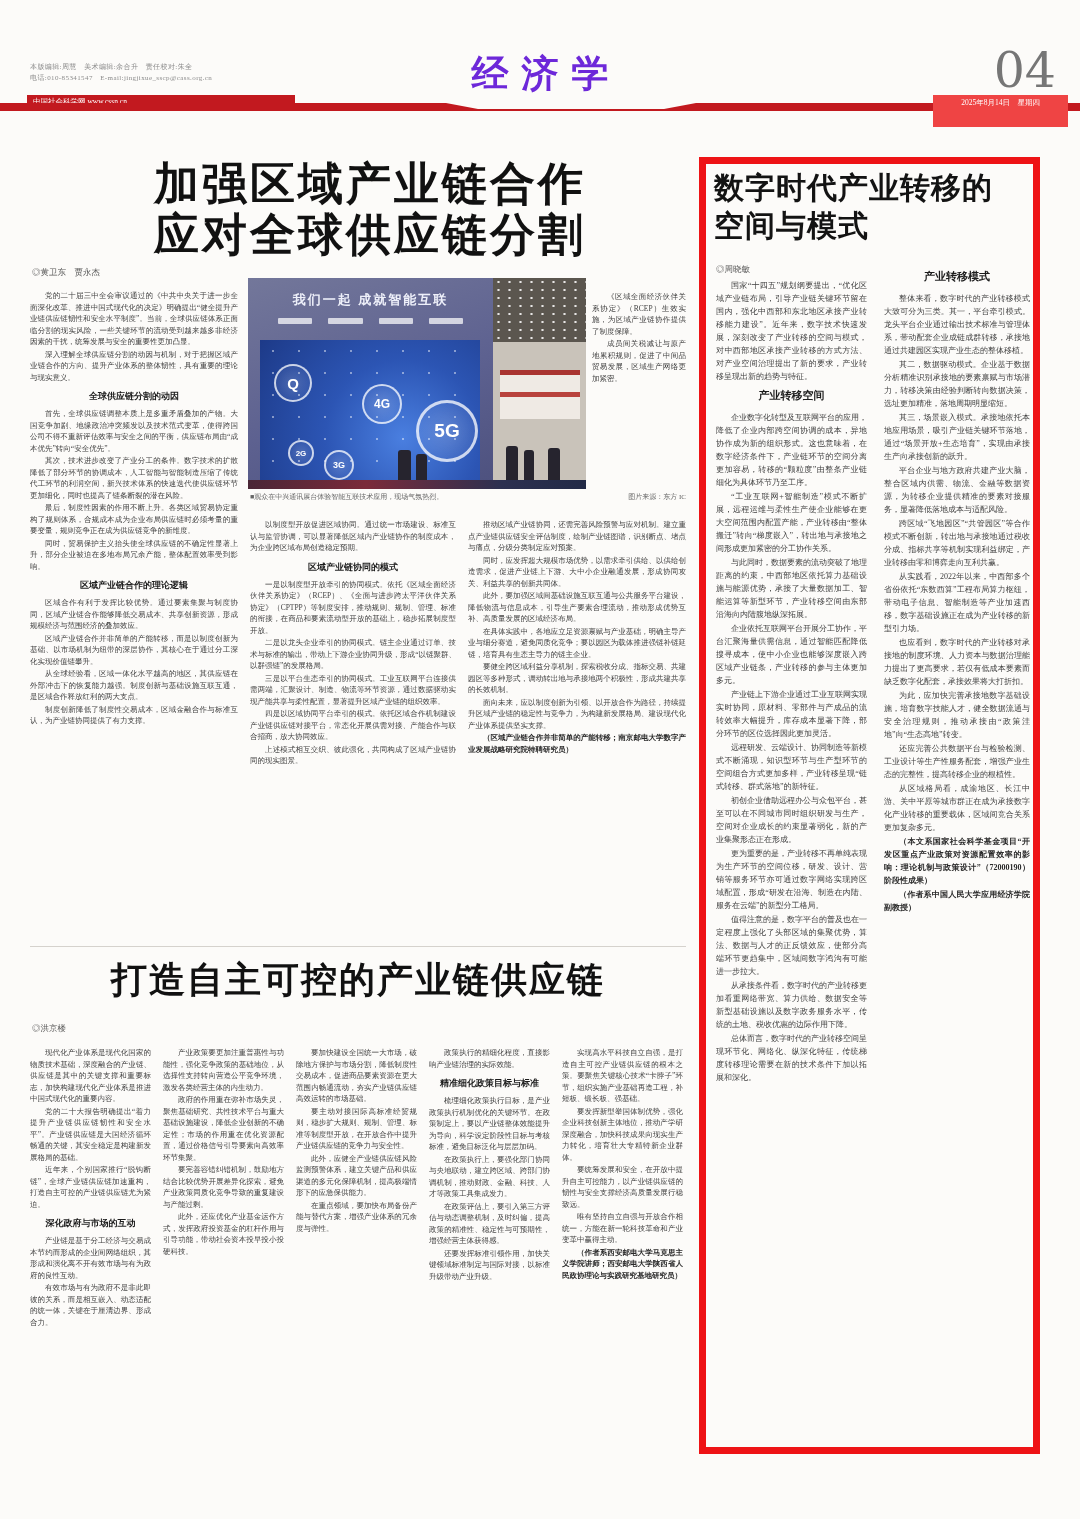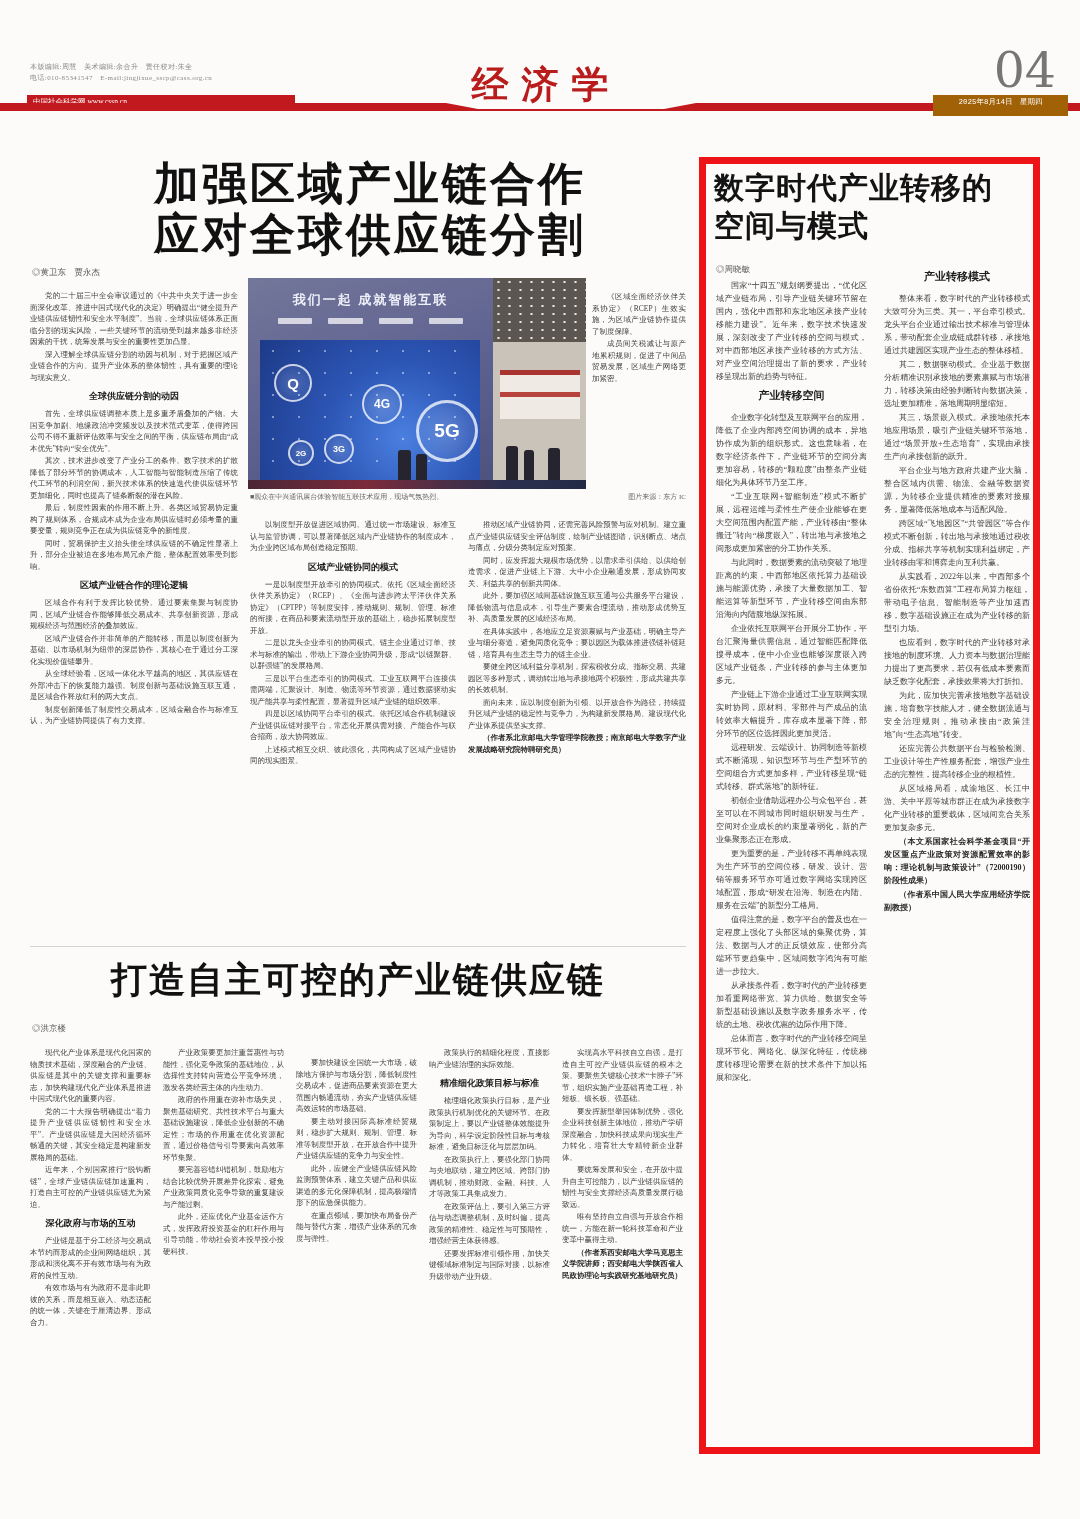--- a/index.html
+++ b/index.html
@@ -5,26 +5,26 @@
   html,body{margin:0;padding:0;background:#e9e7e3;}
   #page{position:relative;width:1080px;height:1519px;margin:0 auto;background:#fcfbf9;overflow:hidden;
         font-family:"Liberation Serif","DejaVu Serif",serif;color:#3d3d3d;}
 
   
   .credits{position:absolute;left:30px;top:62px;font-size:7px;line-height:11px;color:#8b8b8b;letter-spacing:.4px;}
   .cssn{position:absolute;left:27px;top:95px;width:268px;height:13px;background:#c2191f;color:#fff;
         font-size:7.5px;line-height:13px;padding-left:6px;box-sizing:border-box;}
   .masthead{position:absolute;left:0;right:0;top:32px;text-align:center;font-size:25px;font-weight:bold;
         color:#c3161d;letter-spacing:4px;}
-  .section{position:absolute;left:0;right:0;top:60px;text-align:center;font-size:37px;color:#b91c1c;
+  .section{position:absolute;left:0;right:0;top:49px;text-align:center;font-size:37px;color:#6d28d9;
         letter-spacing:13px;text-indent:13px;font-weight:bold;}
   .pagenum{position:absolute;right:24px;top:46px;font-size:49px;font-weight:normal;color:#767676;
         font-family:"DejaVu Serif",serif;line-height:1;}
-  .dateband{position:absolute;left:933px;top:95px;width:135px;height:21px;background:#a16207;color:#fff;
-        font-size:7.5px;line-height:15px;text-align:center;z-index:5;font-family:Liberation Mono, monospace;}
+  .dateband{position:absolute;left:933px;top:95px;width:135px;height:32px;background:#ef4444;color:#fff;
+        font-size:7.5px;line-height:15px;text-align:center;z-index:5;}
   .rule-svg{position:absolute;left:0;top:101px;z-index:4;}
 
   
   .byline{font-size:8.5px;color:#5a5a5a;font-family:"Liberation Sans",sans-serif;}
   .para{font-size:7.5px;line-height:11.5px;text-align:justify;text-indent:15px;margin:0 0 1px;color:#414141;}
   .para.bold{font-weight:bold;color:#2a2a2a;}
   .col-subhead{text-align:center;font-weight:bold;font-size:9px;color:#1c1c1c;margin:7px 0 5px;
         font-family:"Liberation Sans","DejaVu Sans",sans-serif;}
   .col{position:absolute;overflow:hidden;}
 
@@ -48,21 +48,21 @@
   .ph-screen{position:absolute;left:12px;top:62px;width:220px;height:140px;
         background-image:radial-gradient(rgba(255,255,255,.45) 1px,transparent 1.6px),
                          radial-gradient(circle at 65% 70%,#4a7fe0 0%,#2c55b4 45%,#1d3a88 100%);
         background-size:26px 22px,100% 100%;}
   .bubble{position:absolute;border:2px solid rgba(255,255,255,.75);border-radius:50%;color:#fff;
         display:flex;align-items:center;justify-content:center;font-family:"Liberation Sans",sans-serif;
         font-weight:bold;background:radial-gradient(rgba(255,255,255,.18),rgba(255,255,255,.02));}
   .bub-q{left:14px;top:24px;width:34px;height:34px;font-size:15px;}
   .bub-4g{left:102px;top:44px;width:36px;height:36px;font-size:12px;}
   .bub-5g{left:156px;top:60px;width:56px;height:56px;font-size:19px;border-width:3px;}
-  .bub-3g{left:64px;top:94px;width:26px;height:26px;font-size:9px;}
+  .bub-3g{left:64px;top:110px;width:26px;height:26px;font-size:9px;}
   .bub-2g{left:28px;top:100px;width:22px;height:22px;font-size:8px;}
   .ph-hall{position:absolute;left:245px;top:0;width:93px;height:211px;background:#c9c3ba;}
   .ph-ceiling{position:absolute;left:245px;top:0;width:93px;height:64px;background:#5b564f;
         background-image:radial-gradient(rgba(255,255,255,.85) 1px,transparent 1.5px);background-size:11px 8px;}
   .ph-redstruct{position:absolute;left:252px;top:92px;width:80px;height:44px;background:#efeae4;border-top:5px solid #a93430;}
   .ph-redstrip{position:absolute;left:252px;top:114px;width:80px;height:5px;background:#b8423c;}
   .ph-person{position:absolute;bottom:9px;background:#26242e;border-radius:3px 3px 0 0;}
   .p1{left:150px;width:13px;height:30px;} .p2{left:168px;width:11px;height:26px;}
   .p3{left:258px;width:12px;height:34px;} .p4{left:276px;width:10px;height:30px;} .p5{left:300px;width:12px;height:32px;}
   .ph-bottombar{position:absolute;left:0;bottom:0;width:100%;height:9px;
@@ -80,21 +80,21 @@
   .b-colR{left:884px;top:264px;width:146px;height:1204px;}
   .b-col .para{font-size:8px;line-height:13px;}
   .b-col .col-subhead{font-size:11px;margin:5px 0 8px;}
 
   
   .c-rule{position:absolute;left:30px;top:946px;width:656px;height:1px;background:#d5d2cd;}
   .c-head{position:absolute;left:30px;top:956px;width:656px;text-align:center;color:#111;
         font-family:"Liberation Sans","DejaVu Sans",sans-serif;font-weight:900;font-size:36px;letter-spacing:2px;}
   .c-byline{position:absolute;left:32px;top:1023px;}
   .c-col{top:1047px;width:121px;height:458px;}
-  .c1{left:30px;} .c2{left:163px;} .c3{left:296px;margin-top:10px;} .c4{left:429px;} .c5{left:562px;}
+  .c1{left:30px;} .c2{left:163px;} .c3{left:296px;} .c4{left:429px;} .c5{left:562px;}
 </style>
 </head>
 <body>
 
 <div id="page">
 
   <div class="credits">
     <div>本版编辑:周慧　美术编辑:余合升　责任校对:朱全</div>
     <div>电话:010-85341547　E-mail:jingjixue_sscp@cass.org.cn</div>
   </div>
@@ -138,21 +138,21 @@
       <p class="para">《区域全面经济伙伴关系协定》（RCEP）生效实施，为区域产业链协作提供了制度保障。</p>
       <p class="para">成员间关税减让与原产地累积规则，促进了中间品贸易发展，区域生产网络更加紧密。</p>
     </div>
   <div class="col a-col3b">
       <p class="para">推动区域产业链协同，还需完善风险预警与应对机制。建立重点产业链供应链安全评估制度，绘制产业链图谱，识别断点、堵点与痛点，分级分类制定应对预案。</p>
       <p class="para">同时，应发挥超大规模市场优势，以需求牵引供给、以供给创造需求，促进产业链上下游、大中小企业融通发展，形成协同攻关、利益共享的创新共同体。</p>
       <p class="para">此外，要加强区域间基础设施互联互通与公共服务平台建设，降低物流与信息成本，引导生产要素合理流动，推动形成优势互补、高质量发展的区域经济布局。</p>
       <p class="para">在具体实践中，各地应立足资源禀赋与产业基础，明确主导产业与细分赛道，避免同质化竞争；要以园区为载体推进强链补链延链，培育具有生态主导力的链主企业。</p>
       <p class="para">要健全跨区域利益分享机制，探索税收分成、指标交易、共建园区等多种形式，调动转出地与承接地两个积极性，形成共建共享的长效机制。</p>
       <p class="para">面向未来，应以制度创新为引领、以开放合作为路径，持续提升区域产业链的稳定性与竞争力，为构建新发展格局、建设现代化产业体系提供坚实支撑。</p>
-      <p class="para bold">（作者系北京邮电大学管理学院教授；南京邮电大学数字产业发展战略研究院特聘研究员）</p>
+      <p class="para bold">（区域产业链合作并非简单的产能转移；南京邮电大学数字产业发展战略研究院特聘研究员）</p>
     </div>
 
   <div class="photo">
     <div class="ph-booth"></div>
     <div class="ph-banner">我们一起 成就智能互联</div>
     <div class="ph-logos">
       <div class="ph-logo"></div>
       <div class="ph-logo"></div>
       <div class="ph-logo"></div>
       <div class="ph-logo"></div>

